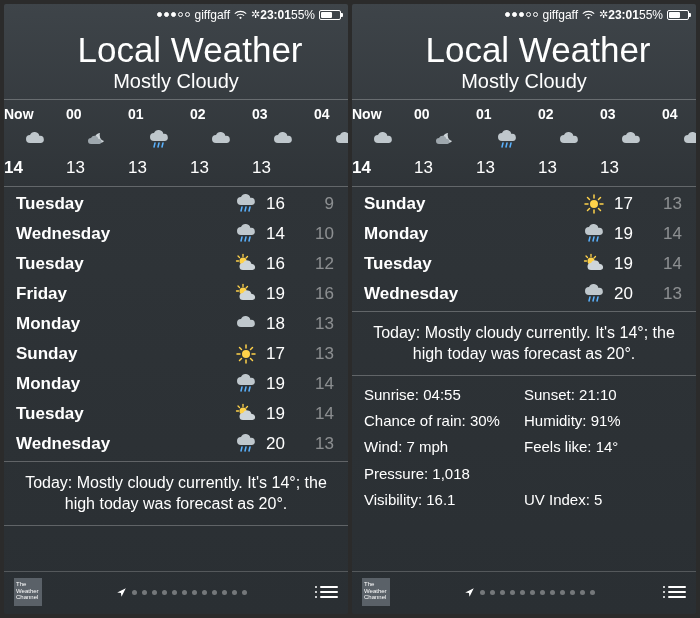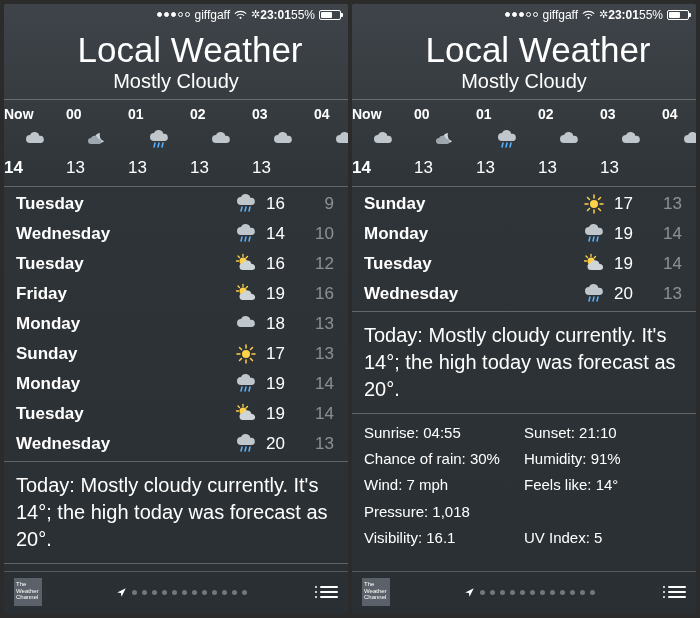--- a/index.html
+++ b/index.html
@@ -66,23 +66,24 @@
     padding: 2px 14px 2px 12px;
     font-size: 17px;
     height: 30px;
   }
   .day-name { flex: 1; font-weight: 700; }
   .day-icon { width: 40px; display: flex; justify-content: center; }
   .day-hi { width: 34px; text-align: left; }
   .day-lo { width: 34px; text-align: right; color: rgba(255,255,255,0.45); }
   .summary {
     padding: 10px 12px;
-    font-size: 20px;
+    font-size: 16px;
     line-height: 1.35;
     font-weight: 300;
+    text-align: center;
   }
   .details {
     padding: 6px 12px 8px;
     font-size: 15px;
     line-height: 1.75;
     font-weight: 300;
   }
   .detail-row { display: flex; justify-content: flex-end; }
   .detail-col { flex: 1; white-space: nowrap; }
   .bottom {

